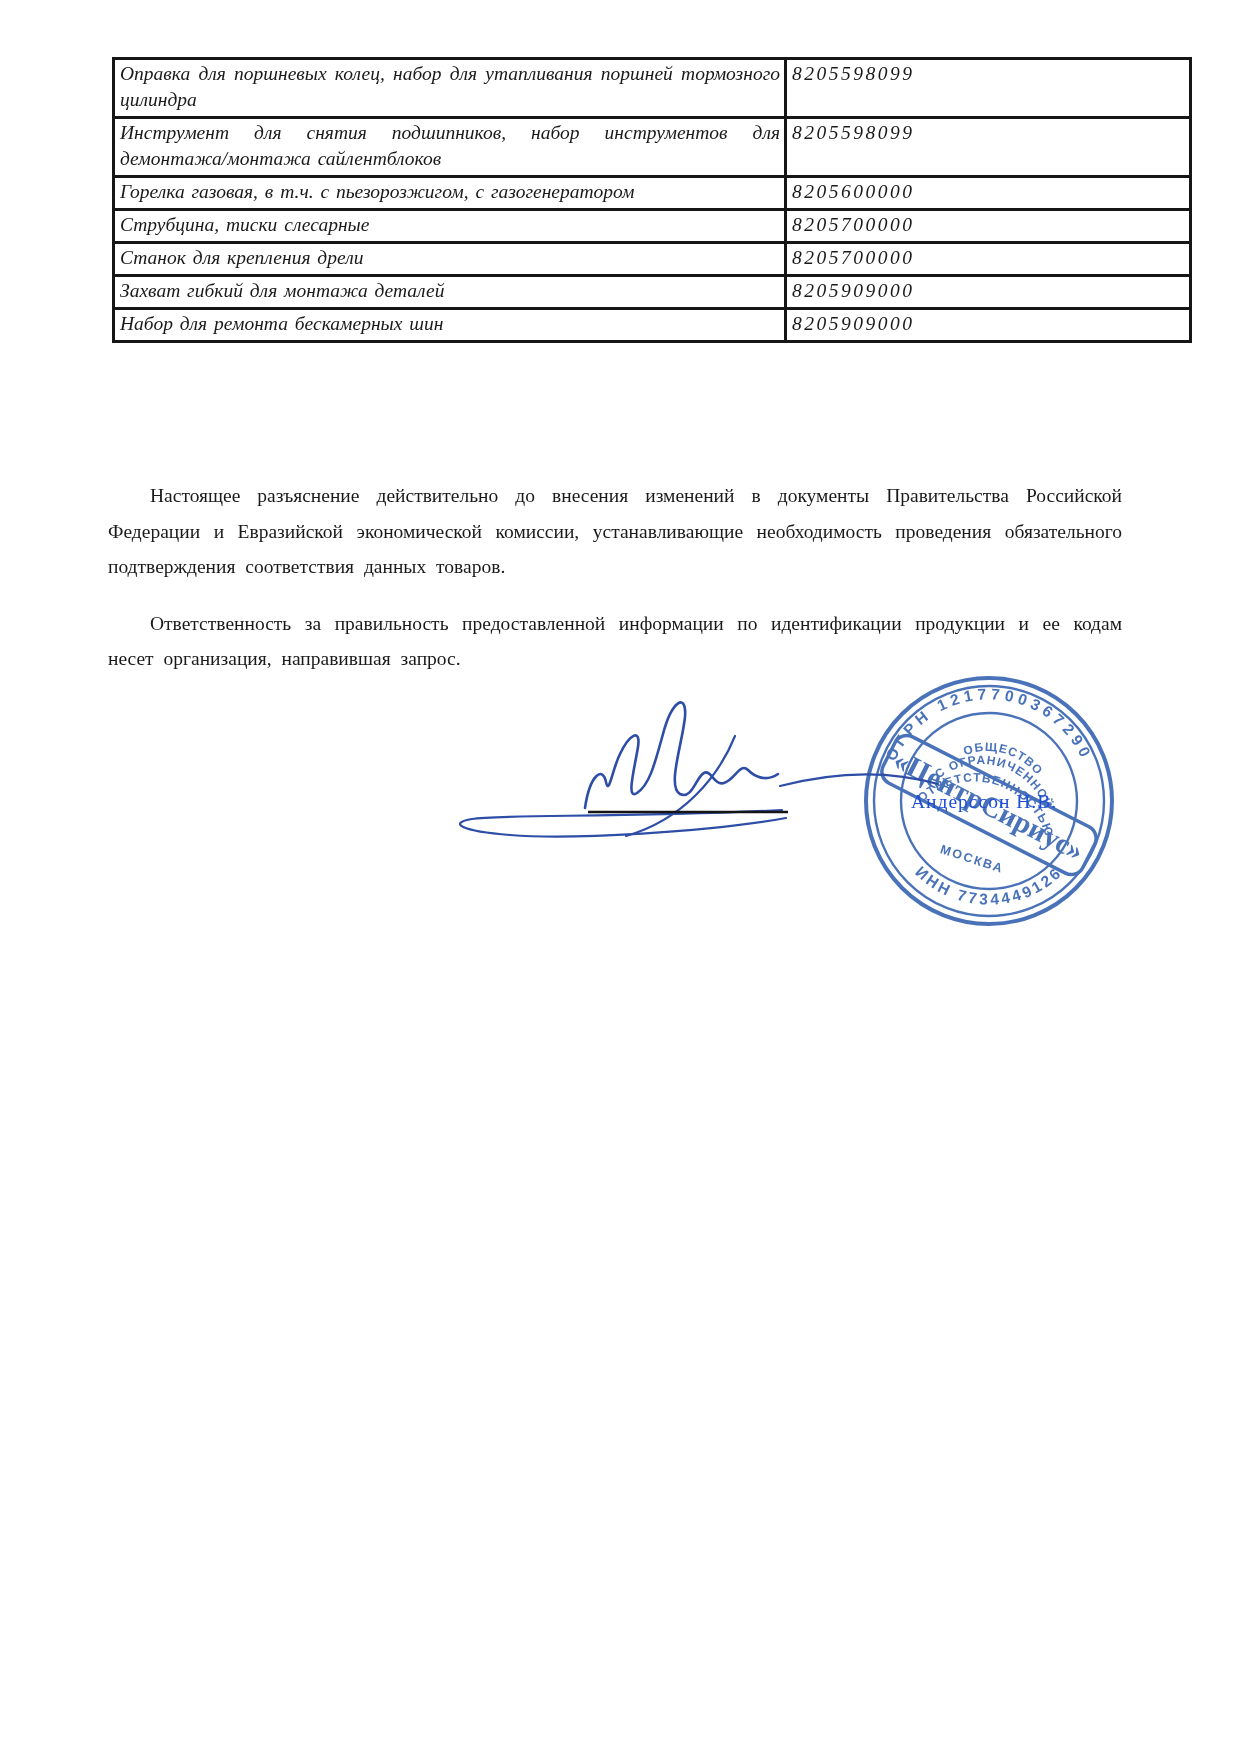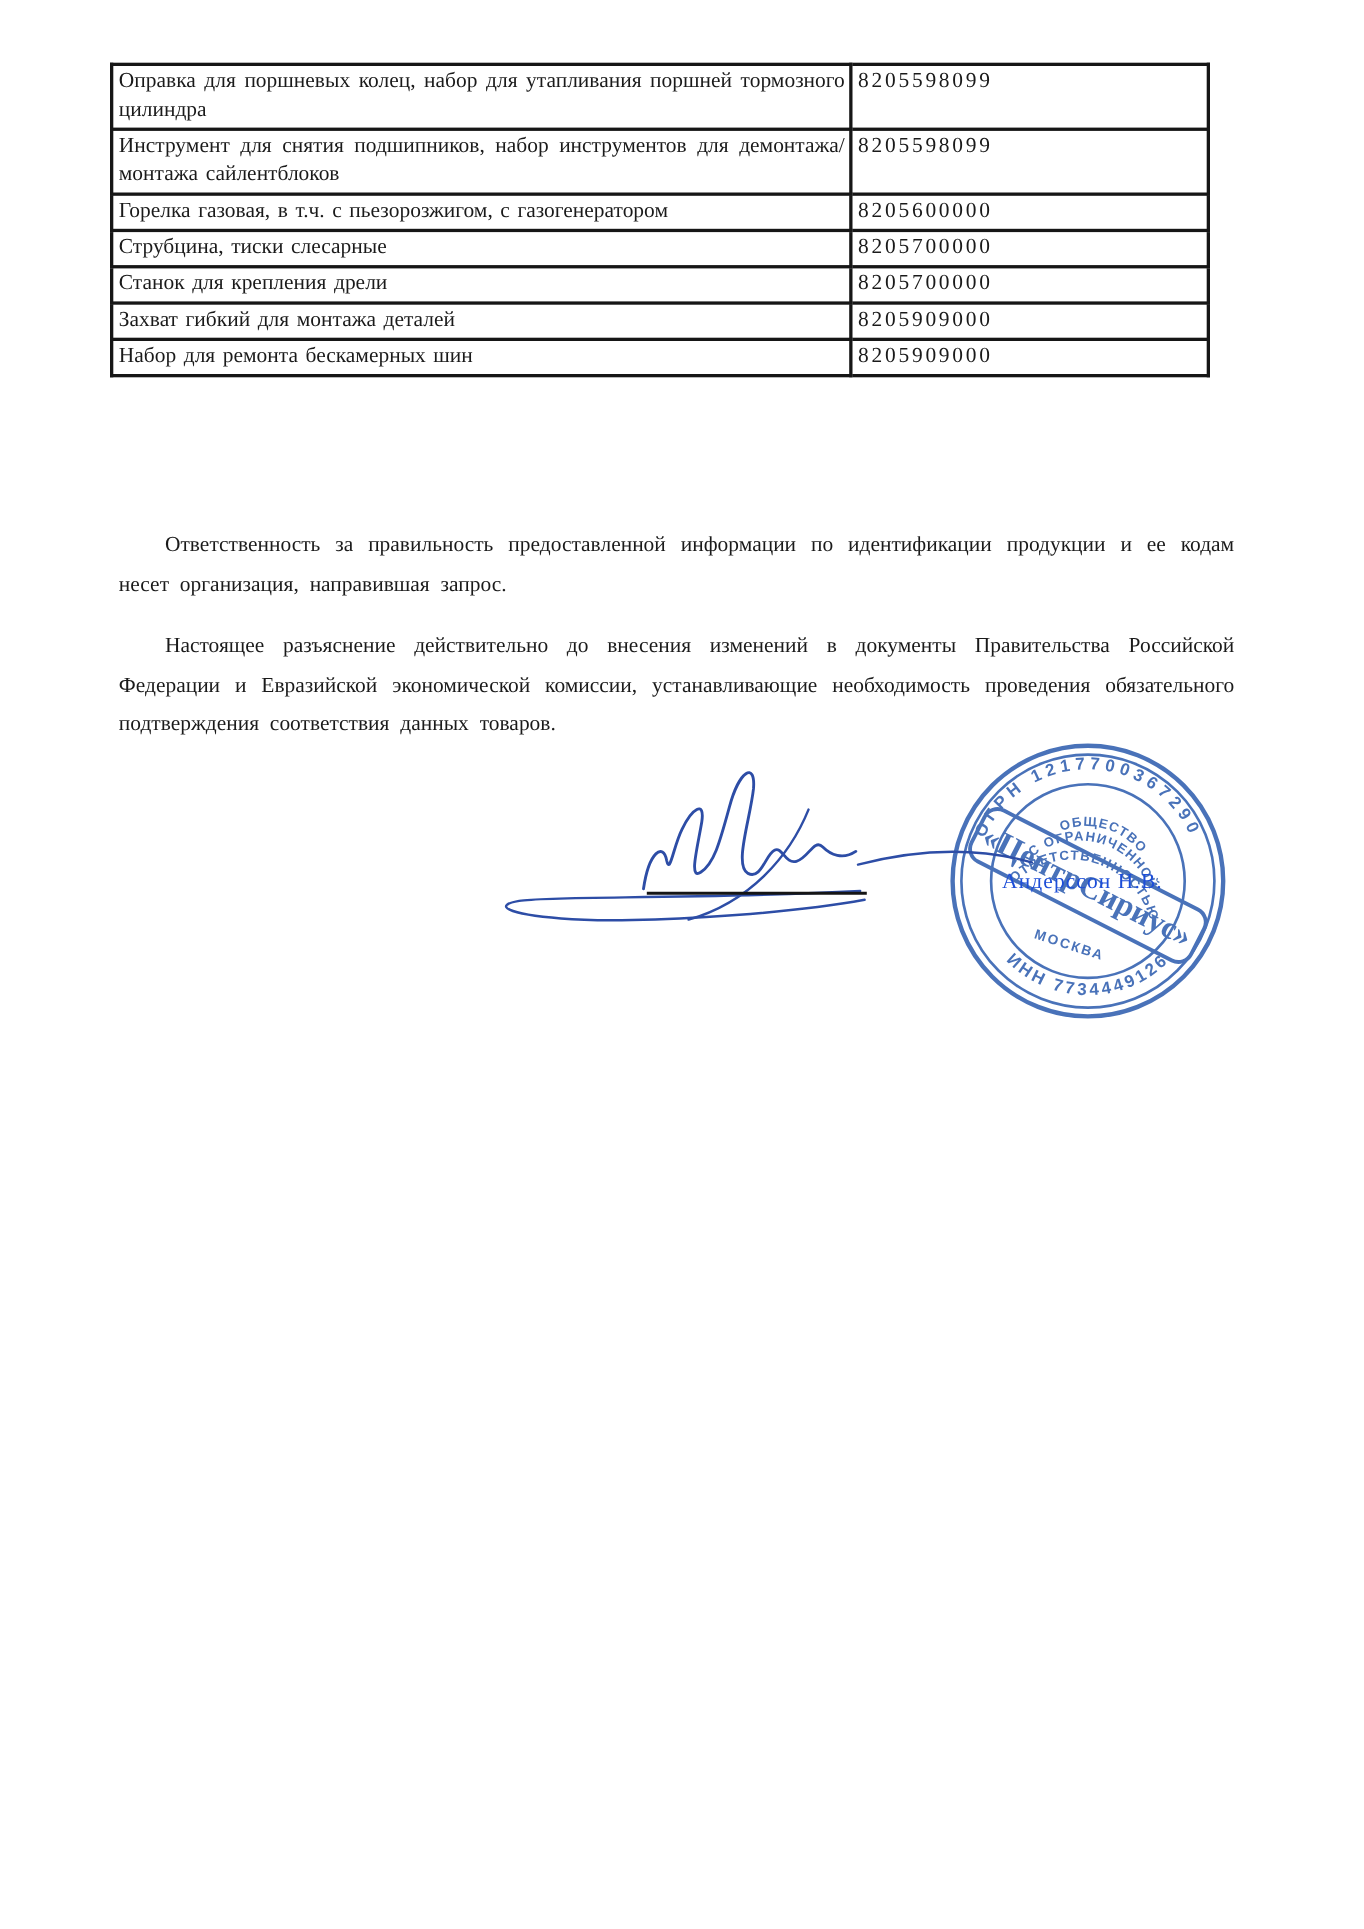--- a/index.html
+++ b/index.html
@@ -4,23 +4,23 @@
 <style>
   html,body { margin:0; padding:0; background:#ffffff; }
   .page {
     position:relative; width:1240px; height:1754px; background:#ffffff;
     font-family:"Liberation Serif","DejaVu Serif",serif; color:#1a1a1a;
     overflow:hidden;
   }
 
   
   table.goods {
-    position:absolute; left:100px; top:57px; width:1000px;
+    position:absolute; left:112px; top:57px; width:1080px;
     border-collapse:collapse; table-layout:fixed;
-    font-size:19.5px; line-height:26px;
+    font-size:19.5px; line-height:26px;font-style:italic;
   }
   table.goods td {
     border:3px solid #161616; vertical-align:top;
     padding:1px 4px 3px 5px;
   }
   table.goods td.c-name { width:660px; text-align:justify; word-spacing:2px; }
   table.goods td.c-code { letter-spacing:2.5px; }
 
   
   .paragraphs {
@@ -77,22 +77,22 @@
           <td class="c-code">8205909000</td>
         </tr>
         <tr>
           <td class="c-name">Набор для ремонта бескамерных шин</td>
           <td class="c-code">8205909000</td>
         </tr>
       </tbody>
   </table>
 
   <div class="paragraphs">
+    <p>Настоящее разъяснение действительно до внесения изменений в документы Правительства Российской Федерации и Евразийской экономической комиссии, устанавливающие необходимость проведения обязательного подтверждения соответствия данных товаров.</p>
     <p>Ответственность за правильность предоставленной информации по идентификации продукции и ее кодам несет организация, направившая запрос.</p>
-    <p>Настоящее разъяснение действительно до внесения изменений в документы Правительства Российской Федерации и Евразийской экономической комиссии, устанавливающие необходимость проведения обязательного подтверждения соответствия данных товаров.</p>
   </div>
 
 
   <svg class="stamp-svg" viewBox="0 0 264 264">
     <g stroke="#3c68b4" fill="none">
       <circle cx="132" cy="132" r="123" stroke-width="4"></circle>
       <circle cx="132" cy="132" r="115" stroke-width="2.4"></circle>
       <circle cx="132" cy="132" r="88" stroke-width="2.4"></circle>
     </g>
     <defs>

